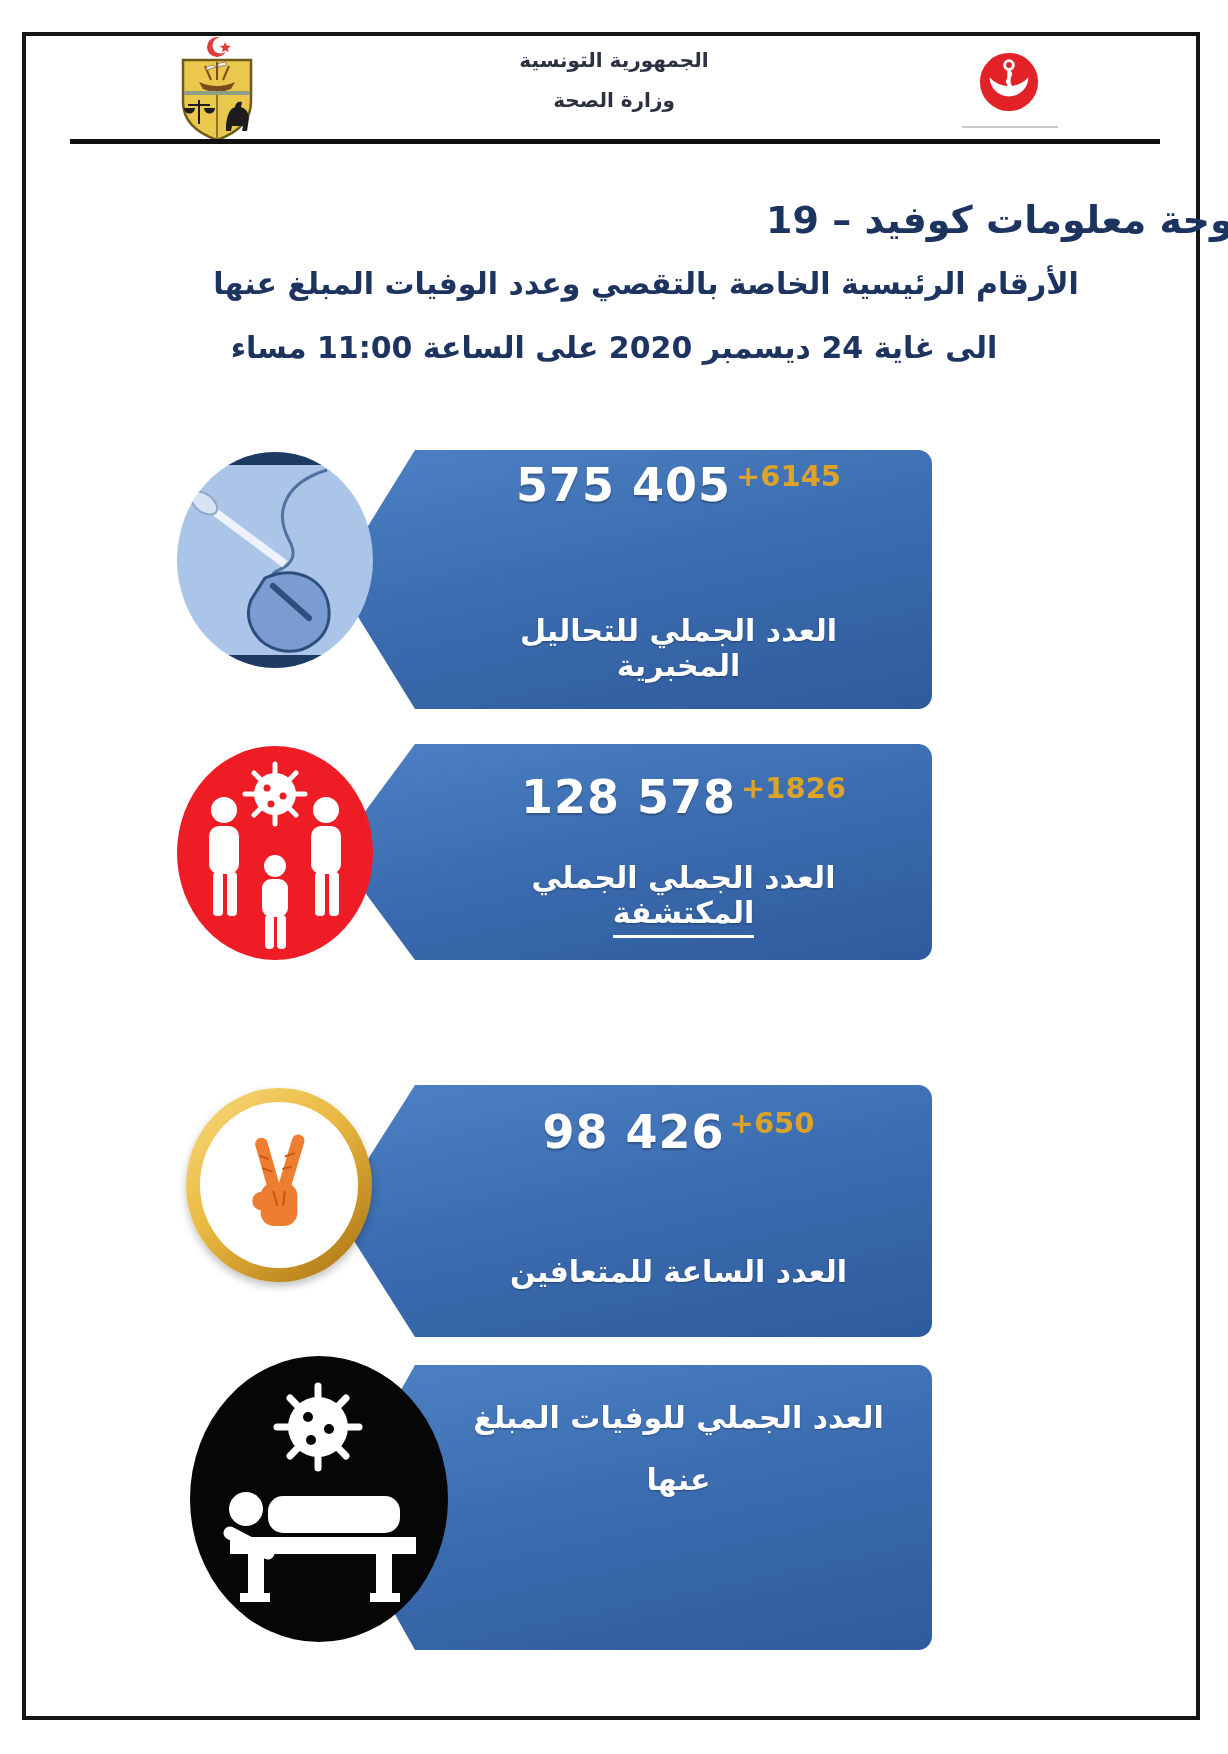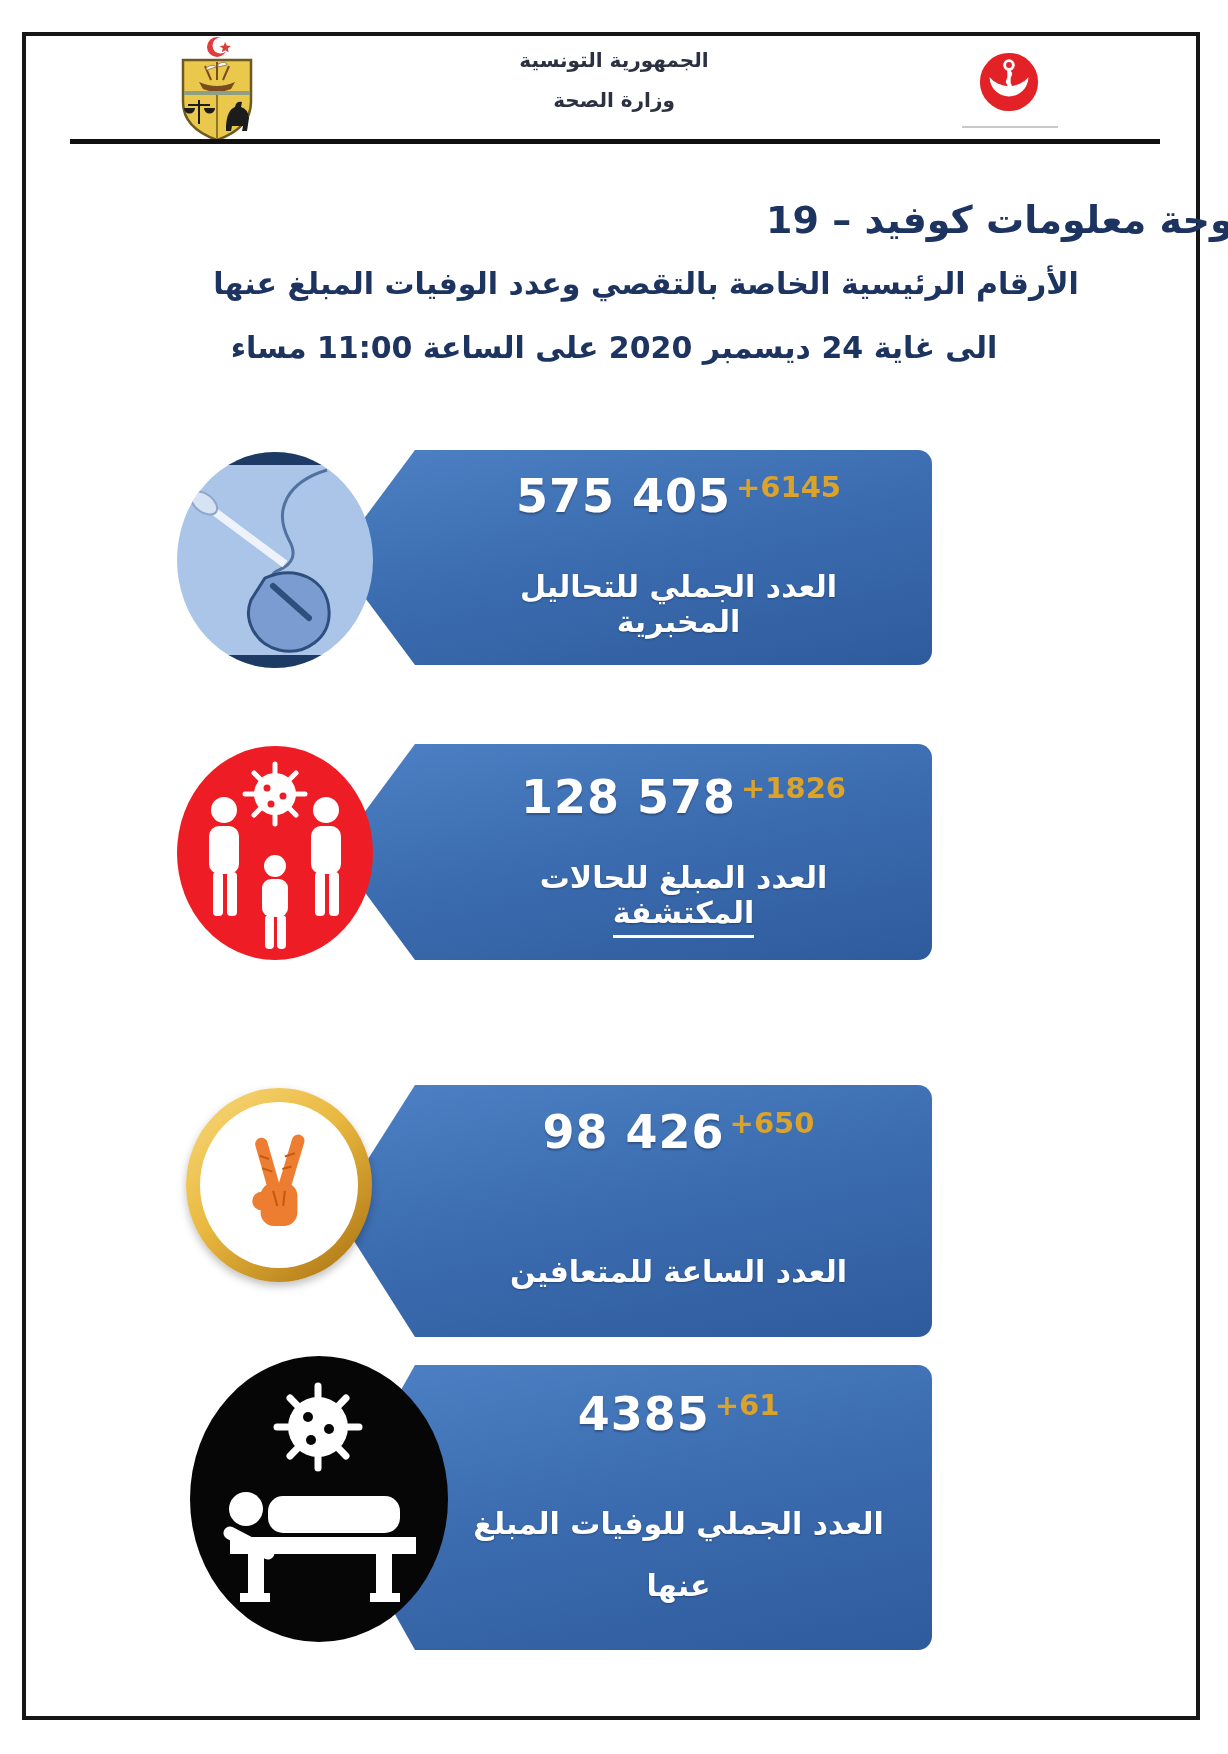--- a/index.html
+++ b/index.html
@@ -52,21 +52,21 @@
     margin-left:5px;letter-spacing:0;text-shadow:none;
   }
   .card-label{
     direction:rtl;text-align:center;color:#ffffff;font-weight:bold;font-size:30px;
     text-shadow:0 1px 2px rgba(0,0,0,.3);
   }
   .underlined{border-bottom:3px solid #ffffff;padding-bottom:5px;}
   .oval{position:absolute;border-radius:50%;overflow:hidden;z-index:2;}
   .oval svg{display:block;width:100%;height:100%;}
   
-  .banner.c1{top:450px;height:215px;padding:19px 40px 26px 130px;}
+  .banner.c1{top:450px;height:259px;padding:8px 40px 26px 130px;}
   .oval.c1{left:177px;top:452px;width:196px;height:216px;background:#aac5e8;}
   
   .banner.c2{top:744px;height:216px;padding:26px 30px 30px 130px;}
   .oval.c2{left:177px;top:746px;width:196px;height:214px;background:#ee1c24;}
   
   .banner.c3{top:1085px;height:252px;padding:20px 40px 48px 130px;}
   .ring{
     position:absolute;left:186px;top:1088px;width:186px;height:194px;border-radius:50%;
     background:linear-gradient(140deg,#f8d97c 0%,#e9b83f 45%,#a86f10 100%);
     z-index:2;display:flex;align-items:center;justify-content:center;
@@ -146,21 +146,21 @@
     <path d="M88 126 C120 112 150 128 152 158 C154 186 128 204 102 198 C78 192 66 168 74 148 Z" fill="#7b9cd0" stroke="#2e4f7d" stroke-width="3"></path>
     <path d="M96 134 L132 166" stroke="#2e4f7d" stroke-width="6" stroke-linecap="round"></path>
   </svg>
 </div>
 
 <div class="banner c2">
   <div class="num-line">
     <span>128 578</span><span class="delta">+1826</span>
   </div>
   <div class="card-label" dir="rtl">
-    <span>العدد المبلغ للحالات</span>
+    <span>العدد الجملي الجملي</span>
     <span class="underlined">المكتشفة</span>
   </div>
 </div>
 <div class="oval c2">
   <svg viewBox="0 0 196 214" fill="#ffffff">
     <g stroke="#ffffff" stroke-width="5" stroke-linecap="round">
       <line x1="98" y1="18" x2="98" y2="78"></line>
       <line x1="68" y1="48" x2="128" y2="48"></line>
       <line x1="77" y1="27" x2="119" y2="69"></line>
       <line x1="119" y1="27" x2="77" y2="69"></line>
@@ -197,23 +197,20 @@
       <line x1="78" y1="12" x2="60" y2="72" stroke="#ed7d31" stroke-width="15" stroke-linecap="round"></line>
       <path d="M32 30 l11 4 M35 45 l12 4 M74 27 l-12 4 M70 43 l-11 3" stroke="#c55a11" stroke-width="2.5"></path>
       <rect x="33" y="62" width="44" height="52" rx="16" fill="#ed7d31"></rect>
       <circle cx="34" cy="84" r="11" fill="#ed7d31"></circle>
       <path d="M48 72 l5 18 M62 72 l-2 18" stroke="#c55a11" stroke-width="2.5" fill="none"></path>
     </svg>
   </div>
 </div>
 
 <div class="banner c4">
-  <div class="num-line">
-    <span>4385</span><span class="delta">+61</span>
-  </div>
   <div class="card-label" dir="rtl">العدد الجملي للوفيات المبلغ عنها</div>
 </div>
 <div class="oval c4">
   <svg viewBox="0 0 258 286" fill="#ffffff">
     <g stroke="#ffffff" stroke-width="7" stroke-linecap="round">
       <line x1="128" y1="30" x2="128" y2="112"></line>
       <line x1="87" y1="71" x2="169" y2="71"></line>
       <line x1="100" y1="42" x2="156" y2="100"></line>
       <line x1="156" y1="42" x2="100" y2="100"></line>
     </g>

